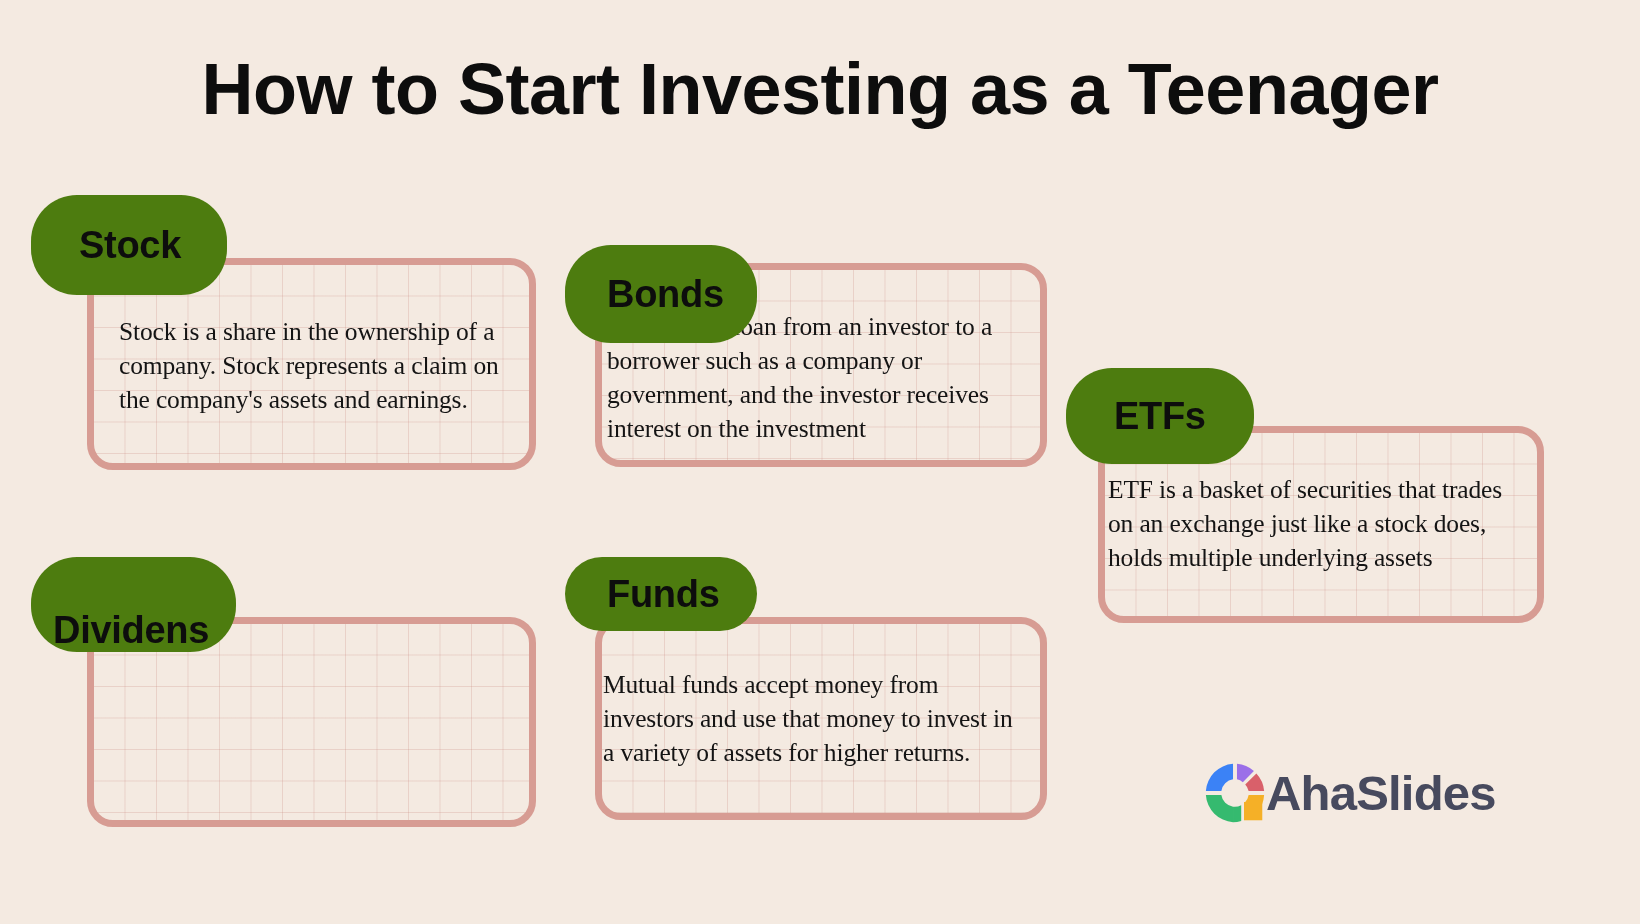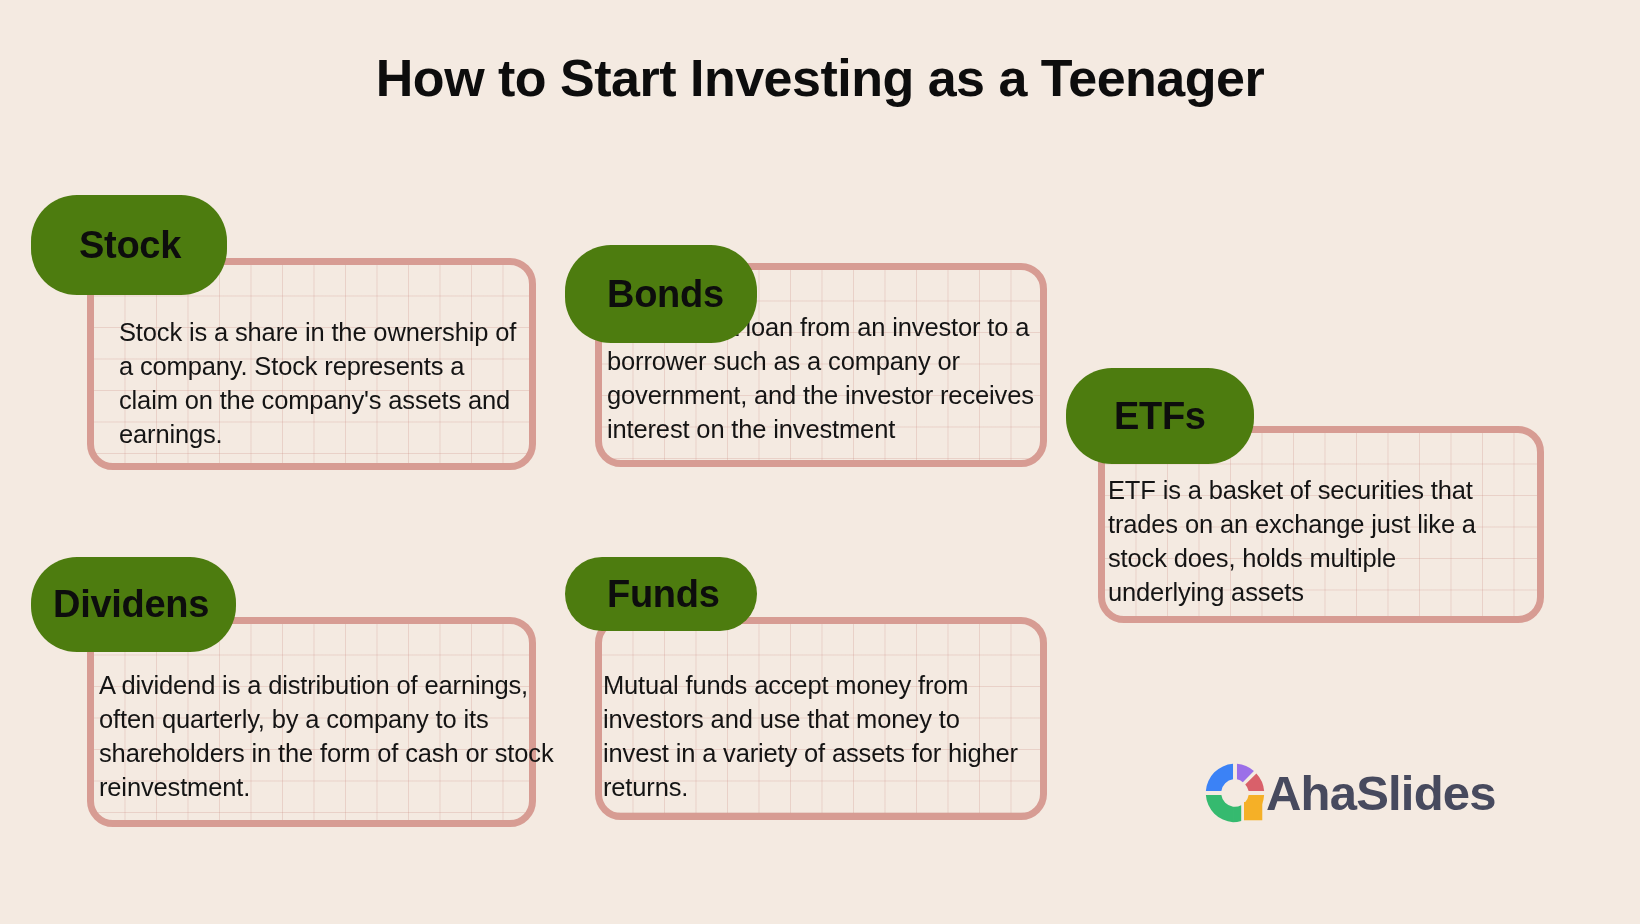--- a/index.html
+++ b/index.html
@@ -21,21 +21,21 @@
     background: #f4eae1;
   }
 
   
   #title {
     position: absolute;
     left: 0;
     right: 0;
     top: 48px;
     text-align: center;
-    font-size: 52px;
+    font-size: 72px;
     font-weight: 700;
     letter-spacing: -0.5px;
     color: #0d0d0d;
     font-family: "Liberation Sans", sans-serif;
     white-space: nowrap;
   }
 
   
   .card {
     position: absolute;
@@ -57,21 +57,21 @@
   }
 
   .card-text {
     position: absolute;
     box-sizing: border-box;
     color: #141414;
     font-size: 25.5px;
     line-height: 1.34;
     letter-spacing: -0.15px;
     white-space: pre-wrap;
-    font-family: Liberation Sans, sans-serif;
+    font-family: Liberation Serif, serif;
   }
 
   .card-pill {
     position: absolute;
     box-sizing: border-box;
     background: #4d7c0f;
     border-radius: 46px;
     display: flex;
     align-items: center;
     z-index: 5;
@@ -101,21 +101,21 @@
 
   
   #card-etfs                  { left: 1066px; top: 368px; width: 478px; height: 255px; }
   #card-etfs   .card-body     { left: 32px;  top: 58px;  width: 446px; height: 197px; }
   #card-etfs   .card-pill     { left: 0;     top: 0;     width: 188px; height: 96px;  padding-left: 48px; }
   #card-etfs   .card-text     { left: 42px;  top: 105px; width: 395px; }
 
   
   #card-dividens              { left: 31px;  top: 557px; width: 505px; height: 270px; }
   #card-dividens .card-body   { left: 56px;  top: 60px;  width: 449px; height: 210px; }
-  #card-dividens .card-pill   { left: 0;     top: 0;     width: 205px; height: 95px;  padding-left: 22px; }
+  #card-dividens .card-pill   { left: 0;     top: 0;     width: 205px; height: 95px;  padding-left: 22px; align-items: flex-end; }
   #card-dividens .card-text   { left: 68px;  top: 111px; width: 460px; }
 
   
   #card-funds                 { left: 565px; top: 557px; width: 482px; height: 263px; }
   #card-funds  .card-body     { left: 30px;  top: 60px;  width: 452px; height: 203px; }
   #card-funds  .card-pill     { left: 0;     top: 0;     width: 192px; height: 74px;  padding-left: 42px; }
   #card-funds  .card-text     { left: 38px;  top: 111px; width: 425px; }
 
   
   #logo {
@@ -162,21 +162,20 @@
   <div class="card" id="card-etfs">
     <div class="card-body"></div>
     <div class="card-text">ETF is a basket of securities that trades on an exchange just like a stock does, holds multiple underlying assets</div>
     <div class="card-pill">
       <span class="card-pill-label">ETFs</span>
     </div>
   </div>
 
   <div class="card" id="card-dividens">
     <div class="card-body"></div>
-    <div class="card-text">A dividend is a distribution of earnings, often quarterly, by a company to its shareholders in the form of cash or stock reinvestment.</div>
     <div class="card-pill">
       <span class="card-pill-label">Dividens</span>
     </div>
   </div>
 
   <div class="card" id="card-funds">
     <div class="card-body"></div>
     <div class="card-text">Mutual funds accept money from investors and use that money to invest in a variety of assets for higher returns.</div>
     <div class="card-pill">
       <span class="card-pill-label">Funds</span>

